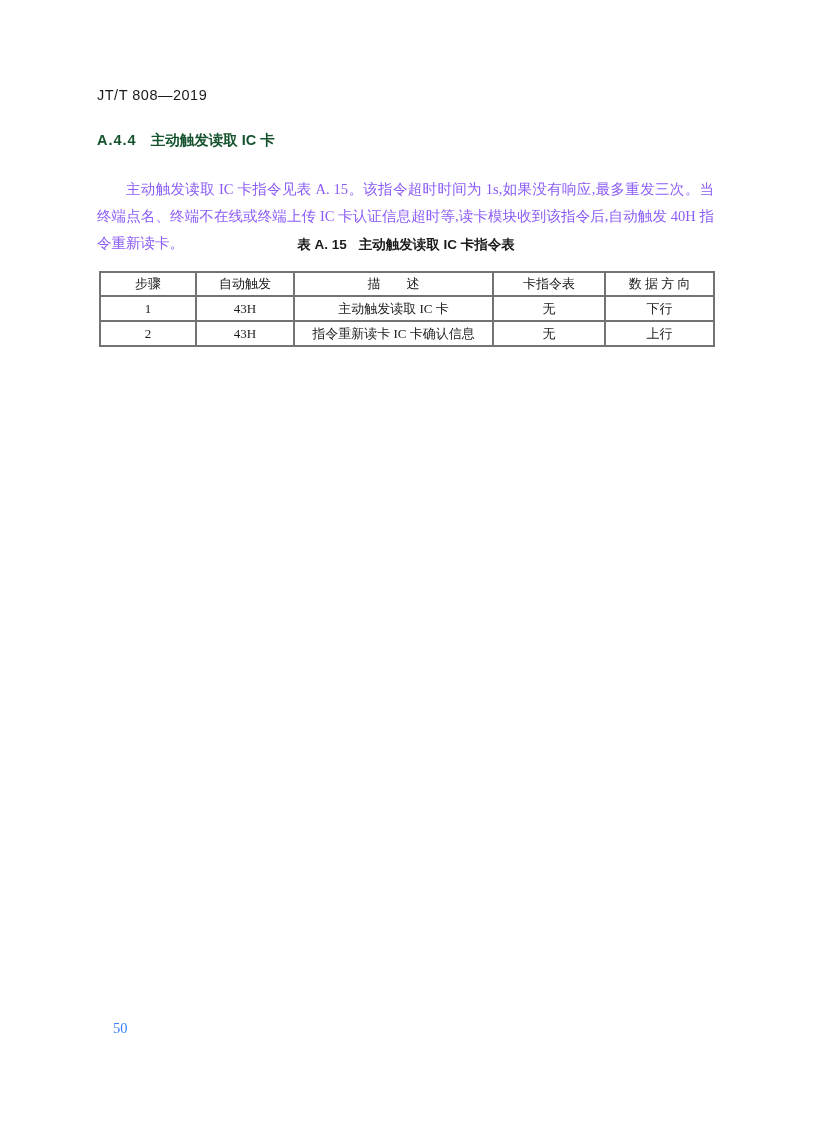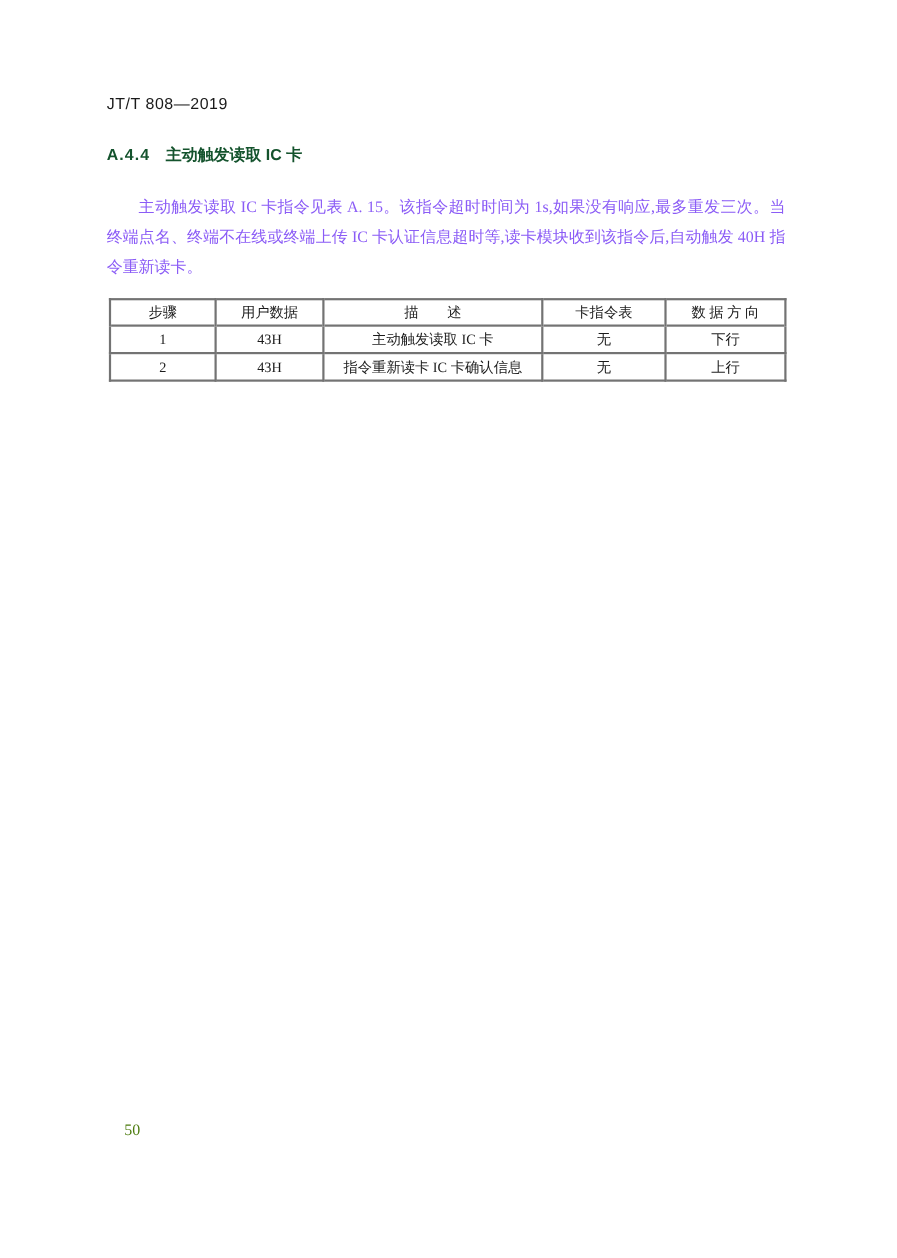--- a/index.html
+++ b/index.html
@@ -92,49 +92,52 @@
   col.c1 { width: 96px; }
   col.c2 { width: 98px; }
   col.c3 { width: 199px; }
   col.c4 { width: 112px; }
   col.c5 { width: 109px; }
   .page-number {
     position: absolute;
     left: 113px;
     top: 1020px;
     font-size: 14.5px;
-    color: #4d7c0f;
+    color: #3b82f6;
   }
 </style>
 </head>
 <body>
 
 <div class="page">
 
   <div class="doc-header">JT/T 808—2019</div>
 
   <div class="section-heading">
     <span class="sec-num">A.4.4</span><span>主动触发读取 IC 卡</span>
   </div>
 
   <p class="body-paragraph">主动触发读取 IC 卡指令见表 A. 15。该指令超时时间为 1s,如果没有响应,最多重发三次。当终端点名、终端不在线或终端上传 IC 卡认证信息超时等,读卡模块收到该指令后,自动触发 40H 指令重新读卡。</p>
 
+  <div class="table-caption">
+    <span class="caption-label">表 A. 15</span><span>主动触发读取 IC 卡指令表</span>
+  </div>
 
   <table class="spec-table">
     <colgroup>
       <col class="c1">
         <col class="c2">
         <col class="c3">
         <col class="c4">
         <col class="c5">
     </colgroup>
     <thead>
       <tr>
         <th>步骤</th>
-        <th>用户数据</th>
+        <th>自动触发</th>
         <th>描　　述</th>
         <th>卡指令表</th>
         <th>数 据 方 向</th>
       </tr>
     </thead>
     <tbody>
       <tr>
         <td>1</td>
         <td>43H</td>
         <td>主动触发读取 IC 卡</td>

